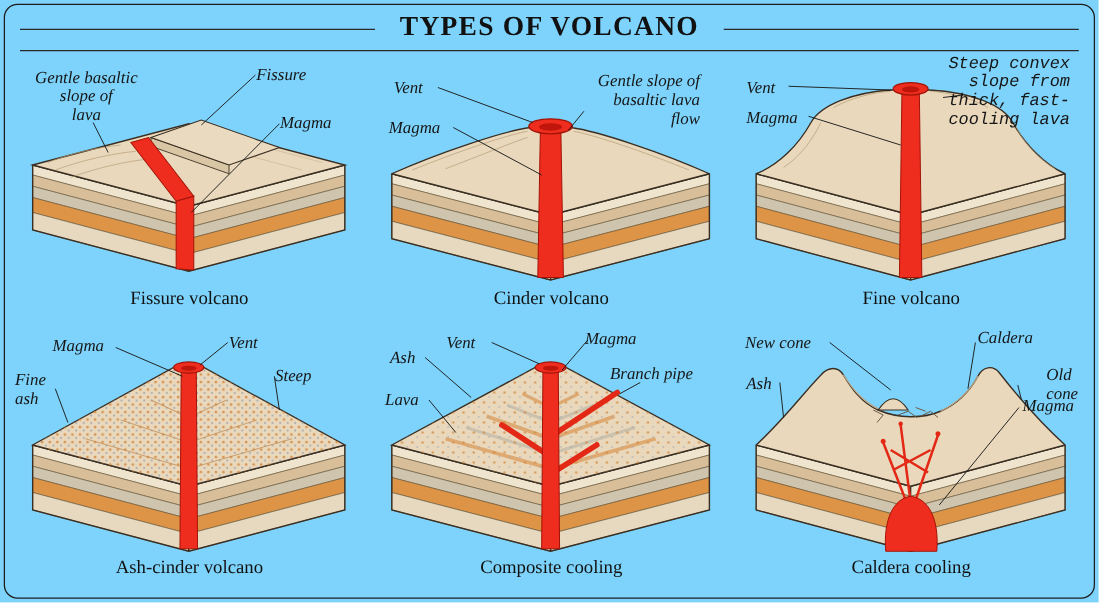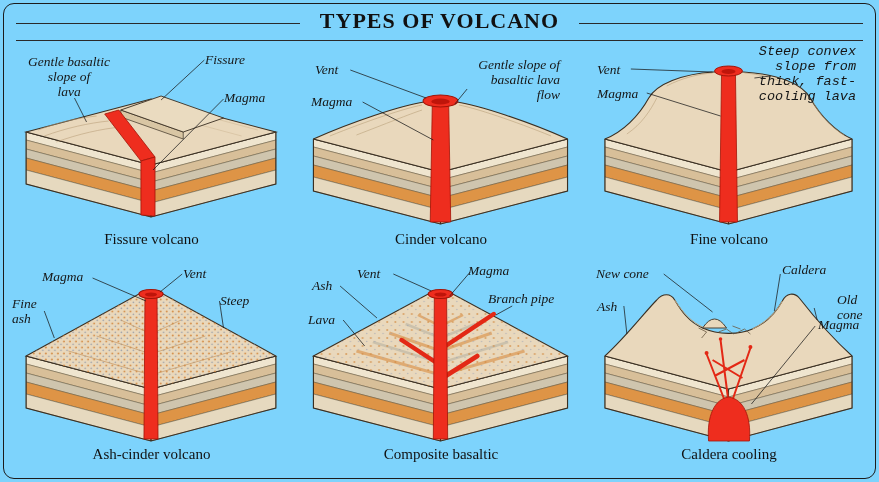--- a/index.html
+++ b/index.html
@@ -188,21 +188,21 @@
         <line x1="171" y1="16" x2="151" y2="40"></line>
         <line x1="212" y1="50" x2="196" y2="59"></line>
         <line x1="47" y1="64" x2="68" y2="90"></line>
       </g>
     </svg>
     <div class="lbl l-ash">Ash</div>
     <div class="lbl l-vent">Vent</div>
     <div class="lbl l-magma">Magma</div>
     <div class="lbl l-branch">Branch pipe</div>
     <div class="lbl l-lava">Lava</div>
-    <div class="caption">Composite basaltic</div>
+    <div class="caption">Composite cooling</div>
   </div>
 
   <div class="panel r2" id="p6">
     <svg class="illus" viewBox="0 0 285 195" preserveAspectRatio="none">
       <use href="#slab52" transform="translate(0,100)"></use>
       <path d="M18,100 C40,80 58,56 70,44 C76,37 84,37 88,44 C94,54 102,66 116,72 C132,79 152,79 166,73 C180,67 190,56 196,45 C200,37 208,36 213,42 C224,56 246,82 266,100 L142,133 Z" fill="#e9d8bc" stroke="#3a2f22" stroke-width="1.1" stroke-linejoin="round"></path>
       <path d="M88,44 C96,56 104,66 118,72 M196,45 C190,56 180,66 166,73" fill="none" stroke="#bfa682" stroke-width="1"></path>
       <path d="M116,72 Q128,54 140,72 Z" fill="#e9d8bc" stroke="#3a2f22" stroke-width="0.9"></path>
       <path d="M112,72 l8,4 l-5,6 M132,76 l8,-3 l7,5 M150,77 l8,-4 l6,5 M146,70 l8,3" fill="none" stroke="#6b5a42" stroke-width="0.8"></path>
       <path d="M138,144 L120,98 M146,144 L164,92 M142,146 L134,84 M128,120 L158,104 M126,104 L156,122" fill="none" stroke="#e32815" stroke-width="2"></path>

